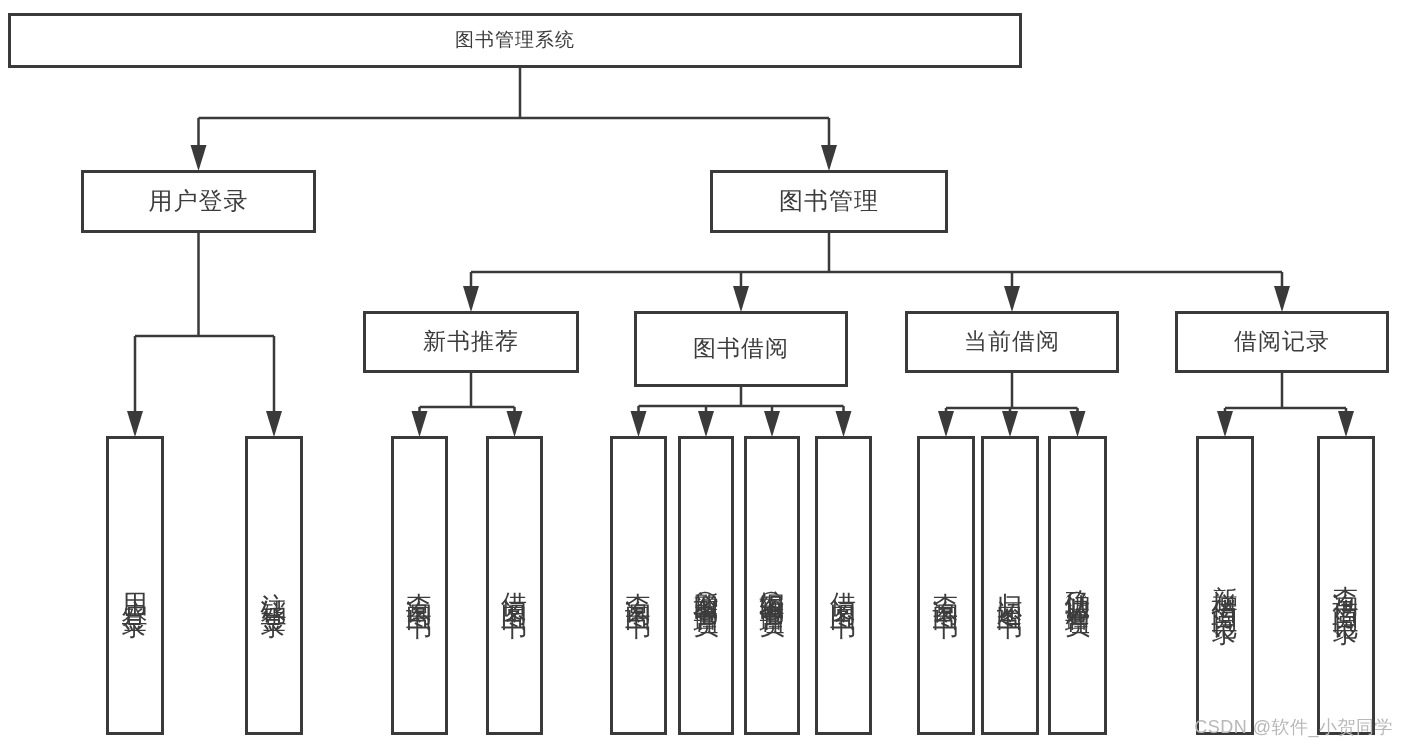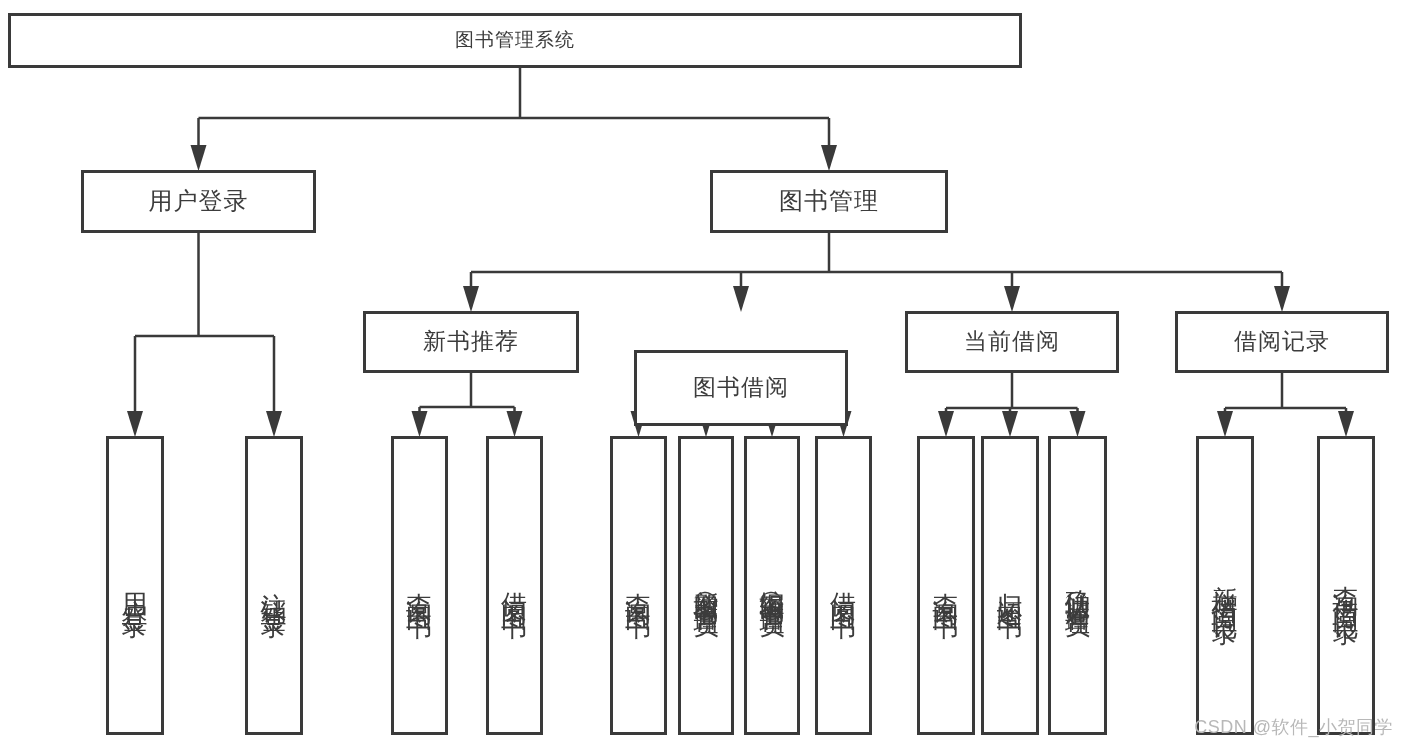--- a/index.html
+++ b/index.html
@@ -101,21 +101,21 @@
   <div class="box lvl2" style="left:81px; top:170px; width:235px; height:63px;">
     <span class="hlabel">用户登录</span>
   </div>
   <div class="box lvl3" style="left:363px; top:311px; width:216px; height:62px;">
     <span class="hlabel">新书推荐</span>
   </div>
 
   <div class="box lvl2" style="left:710px; top:170px; width:238px; height:63px;">
     <span class="hlabel">图书管理</span>
   </div>
-  <div class="box lvl3" style="left:634px; top:311px; width:214px; height:76px;margin-top:39px;">
+  <div class="box lvl3" style="left:634px; top:311px; width:214px; height:76px;">
     <span class="hlabel">图书借阅</span>
   </div>
   <div class="box lvl3" style="left:905px; top:311px; width:214px; height:62px;">
     <span class="hlabel">当前借阅</span>
   </div>
   <div class="box lvl3" style="left:1175px; top:311px; width:214px; height:62px;">
     <span class="hlabel">借阅记录</span>
   </div>
 
   <div class="box leaf" style="left:106px; top:436px; width:58px; height:299px;">

